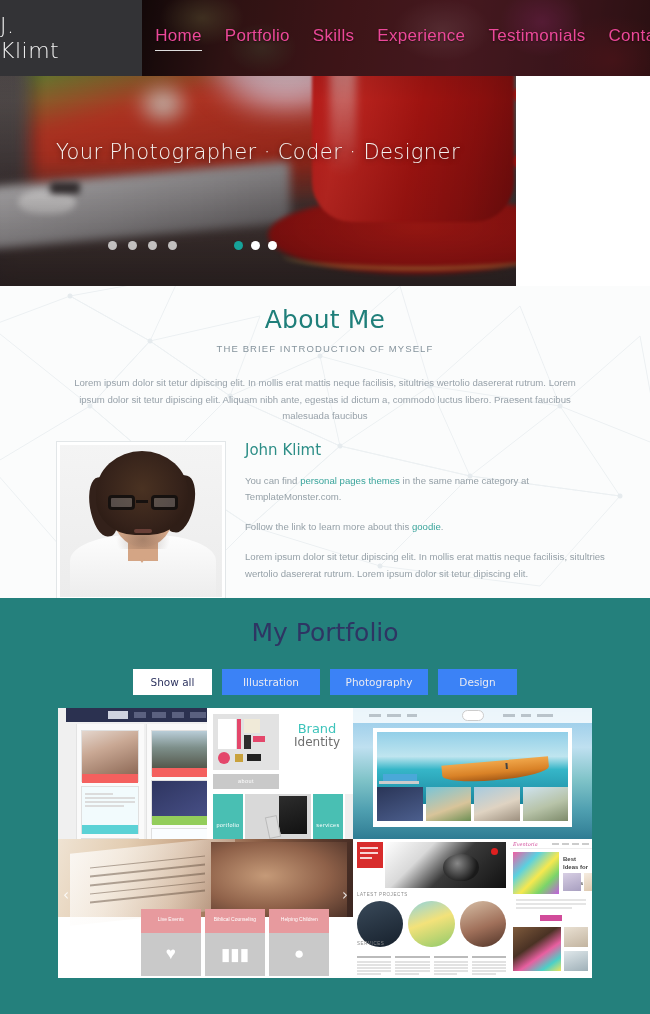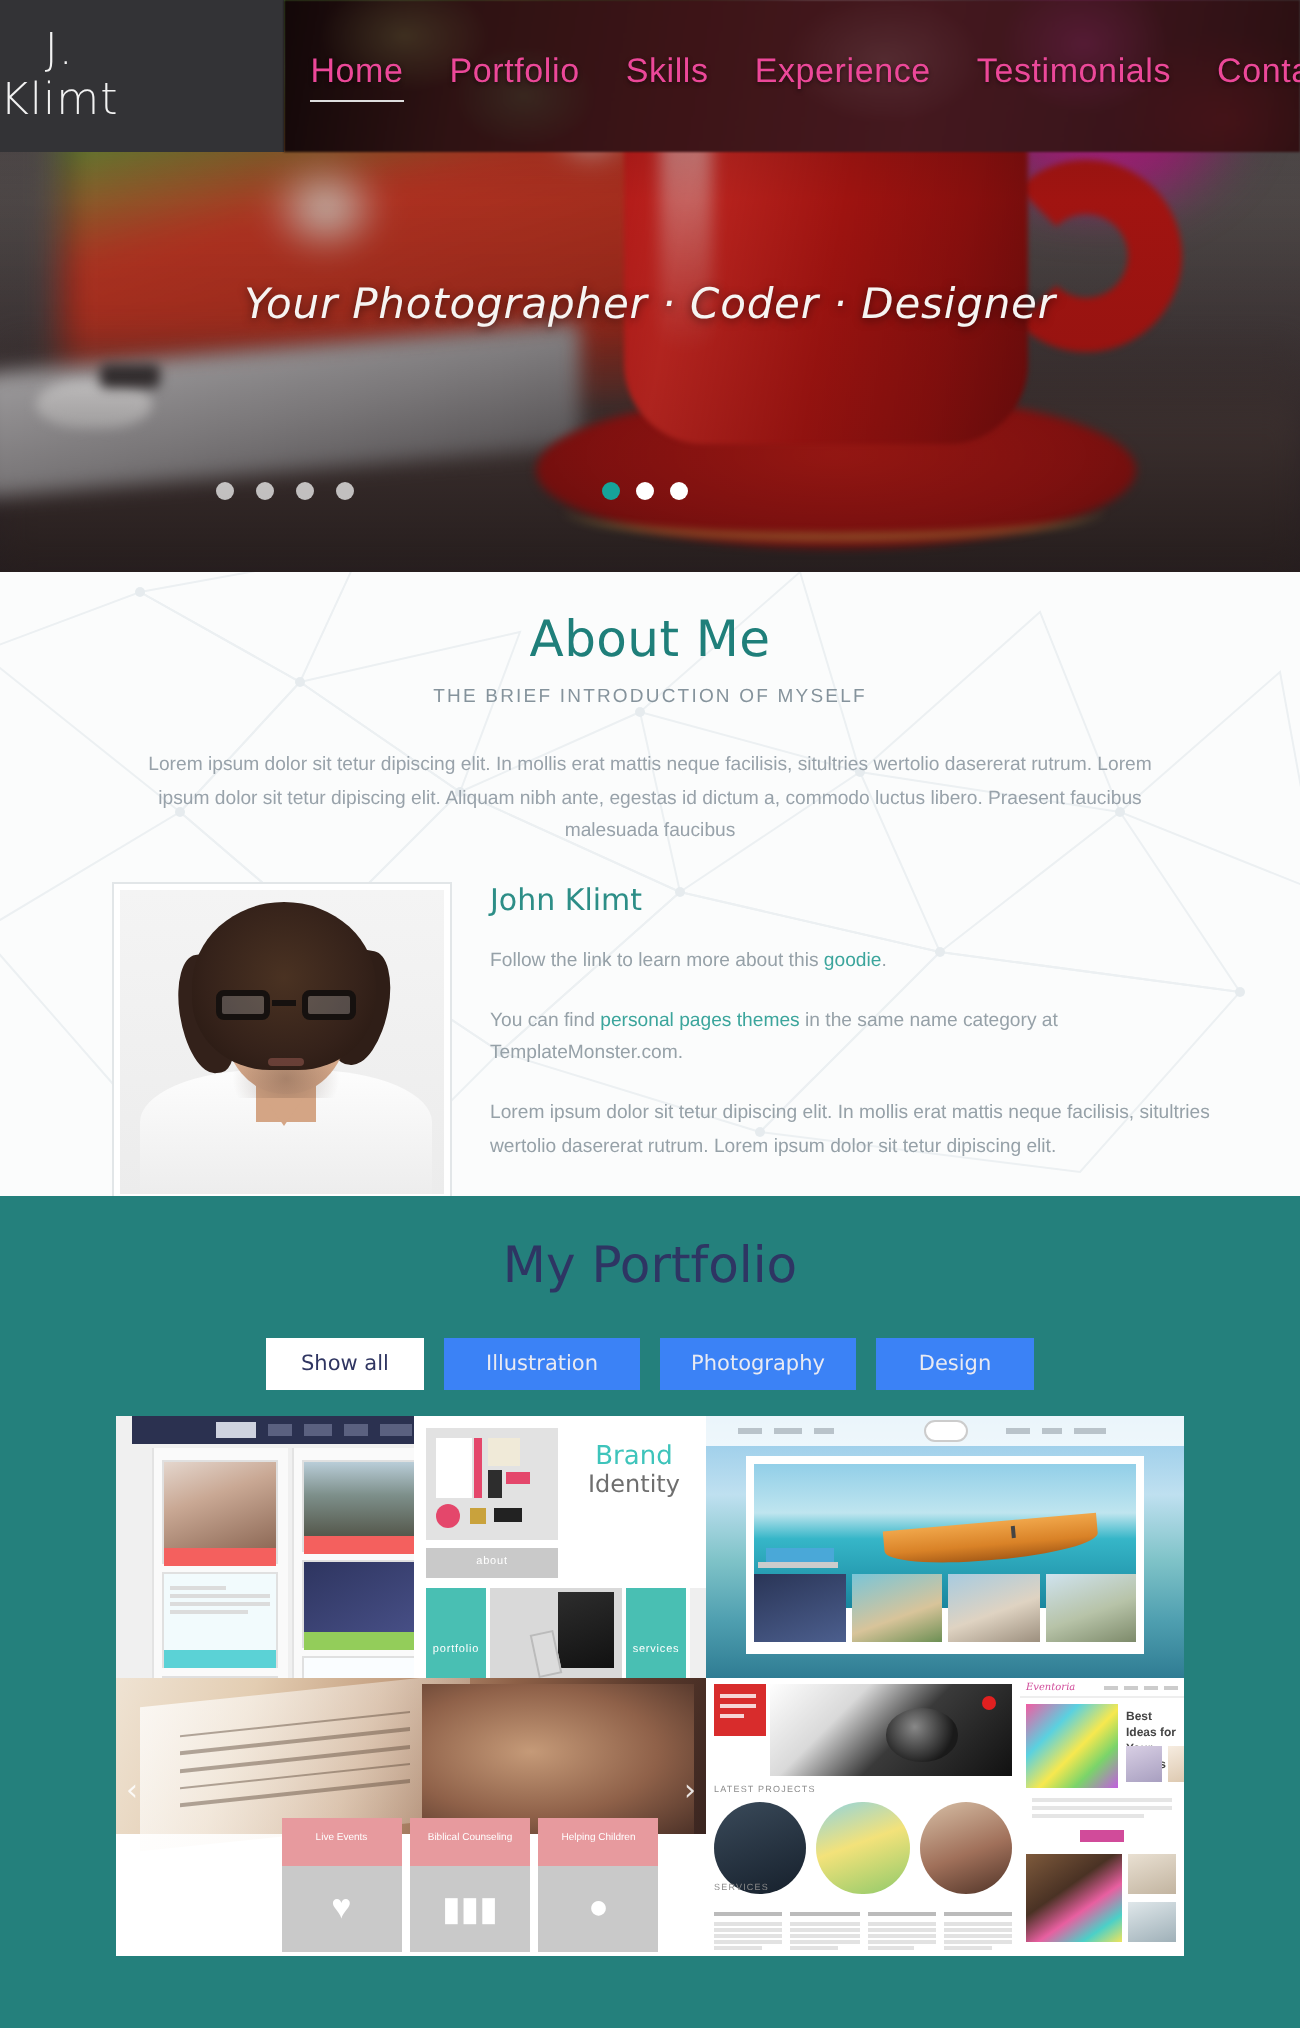--- a/index.html
+++ b/index.html
@@ -29,42 +29,42 @@
       radial-gradient(ellipse 60px 50px at 400px 22px, rgba(220,60,170,.35), transparent 70%),
       radial-gradient(ellipse 80px 60px at 470px 60px, rgba(150,30,40,.45), transparent 75%),
       linear-gradient(100deg, #120607 0%, #45191a 18%, #601d22 40%, #6d2430 62%, #5a1d28 82%, #3d1418 100%);
     filter: blur(0.6px);
   }
   .header-bg-right::after {
     content: ""; position: absolute; inset: 0;
     background: rgba(20,10,12,.45);
   }
   .logo {
-    position: relative; z-index: 3; width: 142px; text-align: center;
+    position: relative; z-index: 3; width: 142px; 
     color: #f2f2f2; font-size: 22px; font-weight: 300;
     font-family: "DejaVu Sans", sans-serif; letter-spacing: .5px;
   }
   .nav {
     position: relative; z-index: 3; display: flex; align-items: center;
     gap: 23px; margin-left: 96px;
   }
   .nav-item {
     color: #ec4899; font-size: 17px; letter-spacing: .3px;
     padding-bottom: 5px; cursor: pointer; position: relative;
     text-shadow: 0 1px 2px rgba(0,0,0,.5);
   }
   .nav-item.active::after {
     content: ""; position: absolute; left: 0; right: 0; bottom: 0;
     height: 1px; background: #ddd;
   }
 
   
   .hero {
-    position: absolute; top: 0; left: 0; width: 650px; height: 286px;
-    overflow: hidden; z-index: 10; font-style: italic;
+    position: absolute; top: 0; left: 0; width: 516px; height: 286px;
+    overflow: hidden; z-index: 10;
   }
   .hero-photo { position: absolute; inset: 0; overflow: hidden; }
   
   .scene-bg {
     position: absolute; inset: -20px;
     background:
       linear-gradient(180deg, #6d6d6f 0%, #56504f 40%, #3b3234 70%, #2a2224 100%);
   }
   .scene-screen {
     position: absolute; left: 44px; top: -6px; width: 345px; height: 215px;
@@ -528,25 +528,25 @@
                 <i></i>
                 <em></em>
               </div>
           </div>
         </div>
 
         <div class="bio">
           <div class="bio-name">John Klimt</div>
 
           <div class="bio-p">
+            <span>You can find </span><a class="bio-link">personal pages themes</a><span> in the same name category at TemplateMonster.com.</span>
+          </div>
+
+          <div class="bio-p">
             <span>Follow the link to learn more about this </span><a class="bio-link">goodie</a><span>.</span>
-          </div>
-
-          <div class="bio-p">
-            <span>You can find </span><a class="bio-link">personal pages themes</a><span> in the same name category at TemplateMonster.com.</span>
           </div>
 
           <div class="bio-p">Lorem ipsum dolor sit tetur dipiscing elit. In mollis erat mattis neque facilisis, situltries wertolio dasererat rutrum. Lorem ipsum dolor sit tetur dipiscing elit.</div>
 
         </div>
       </div>
     </div>
   </div>
 
   <div class="portfolio">

